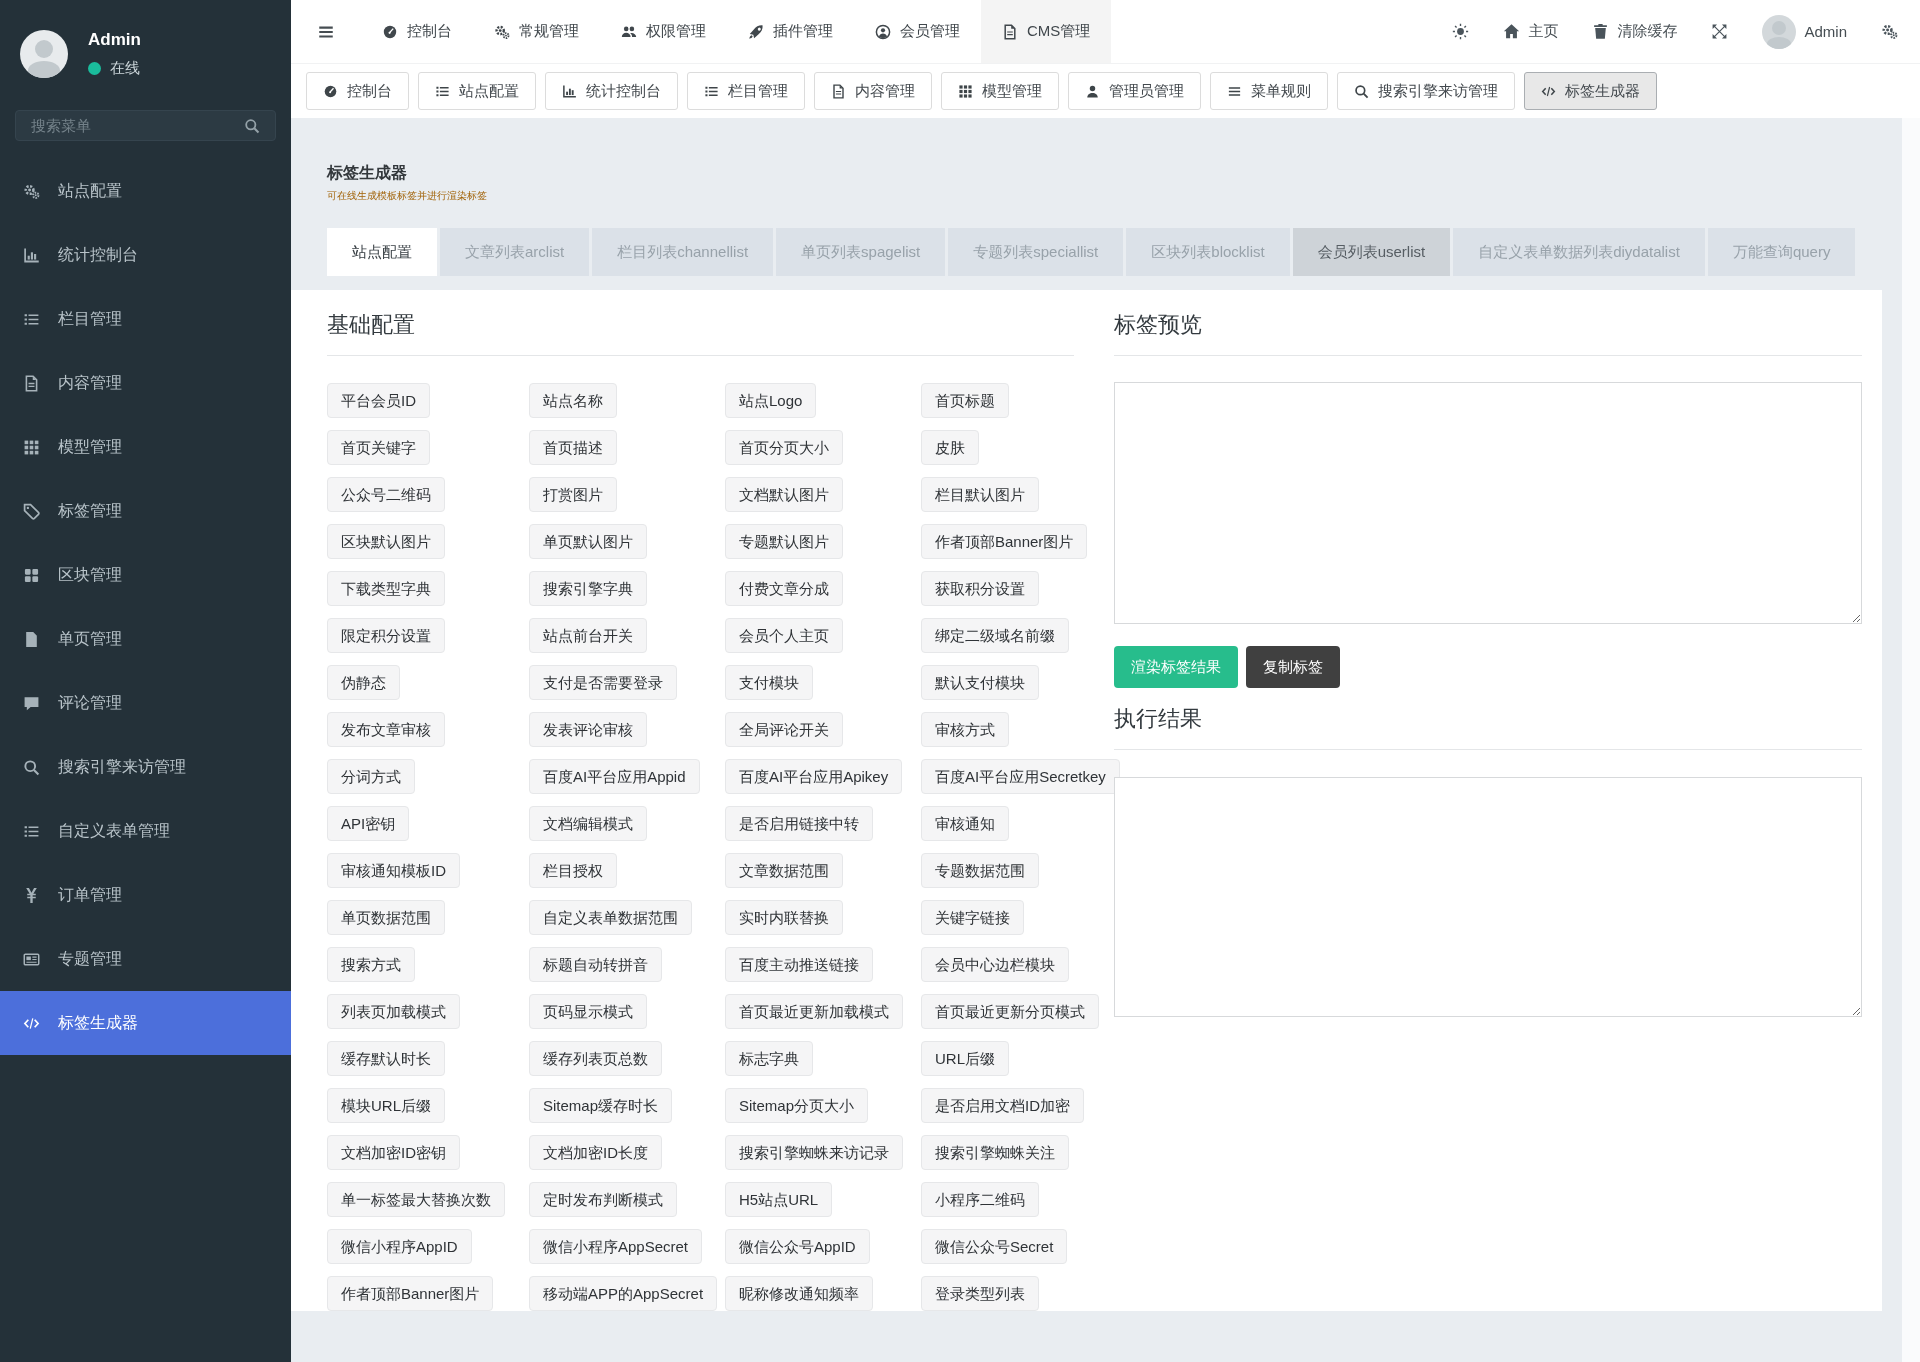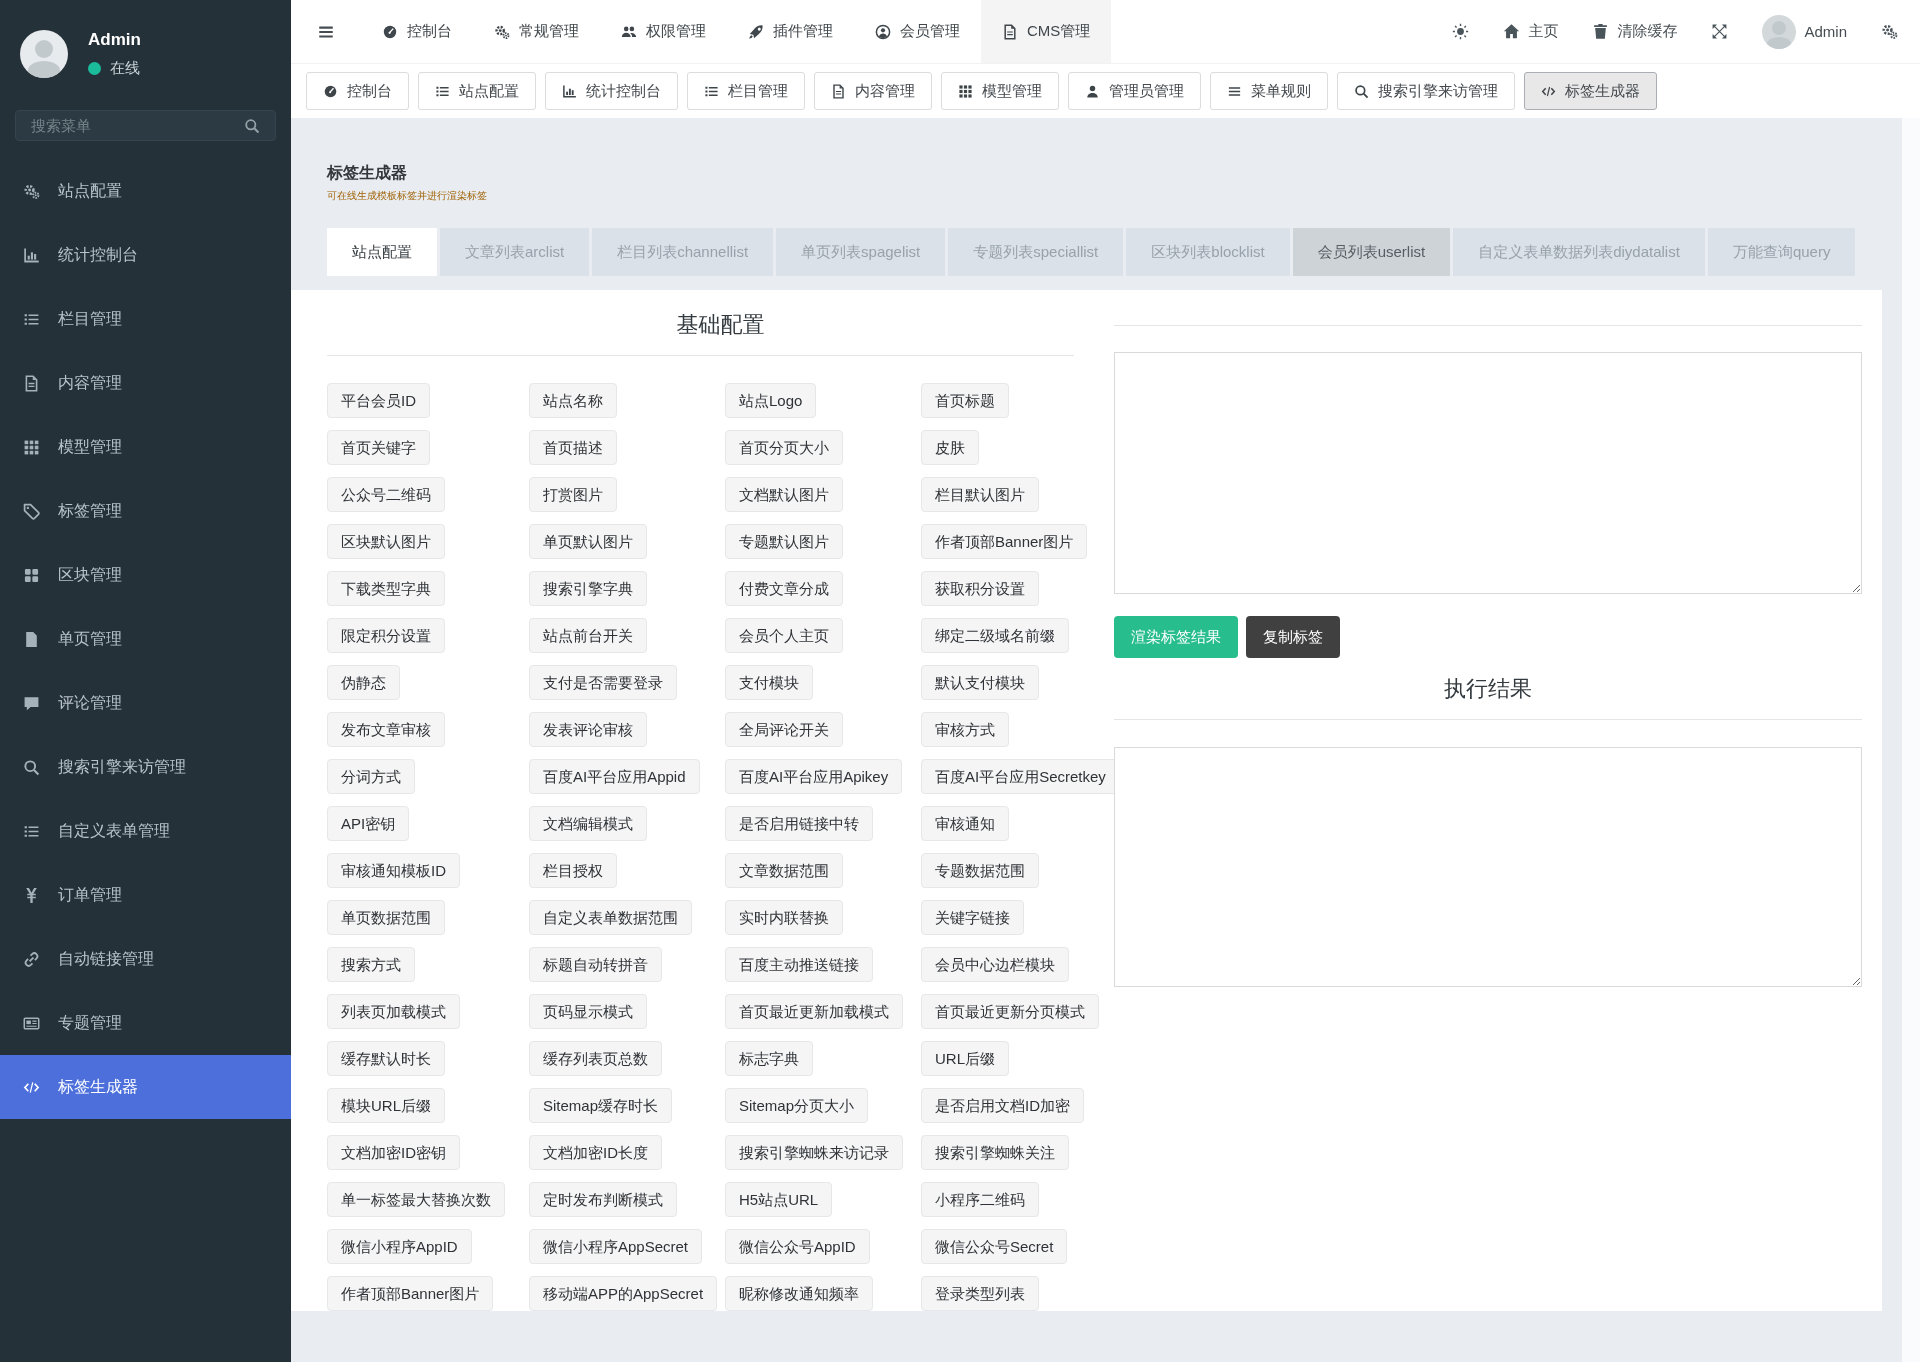--- a/index.html
+++ b/index.html
@@ -55,21 +55,21 @@
   .page-title { font-size:16px; font-weight:bold; color:#33383c; }
   .page-subtitle { margin-top:5px; font-size:10px; color:#a16207; }
   #tabs { display:flex; flex-wrap:wrap; gap:2px 3px; margin:25px 36px 0 36px; }
   .tab { height:48px; line-height:48px; padding:0 25px; font-size:15px; background:#dbe1e8; color:#98a2aa; cursor:pointer; white-space:nowrap; }
   .tab.active { background:#ffffff; color:#3a4146; }
   .tab.hover { background:#ced3d8; color:#565d63; }
 
   .panel { margin:14px 20px 0 0; background:#fff; flex:1; display:flex; padding:20px 0 0 36px; min-height:1000px; }
   .col-left { width:787px; flex:none; }
   .col-right { width:748px; flex:none; }
-  .sec-heading { font-size:22px; font-weight:400; color:#333a3f;text-align:center; }
+  .sec-heading { font-size:22px; font-weight:400; color:#333a3f; }
   .sec-divider { height:1px; background:#e4e6e8; margin-top:15px; }
   .col-left .sec-divider { width:747px; }
 
   #tag-grid { margin-top:27px; display:grid; grid-template-columns:202px 196px 196px minmax(0,auto); row-gap:12px; justify-items:start; align-items:start; }
   .tag-btn { height:35px; line-height:33px; padding:0 13px; background:#f5f5f6; border:1px solid #e6e7e9; border-radius:4px; font-size:15px; color:#2f3337; white-space:nowrap; cursor:pointer; font-family:inherit; }
 
   .preview-textarea, .result-textarea { width:100%; border:1px solid #d7d9db; background:#fff; resize:both; outline:none; font-family:inherit; font-size:14px; padding:8px; display:block; }
   .preview-textarea { height:242px; margin-top:26px; }
   .result-textarea { height:240px; margin-top:27px; }
   .btn-row { margin-top:22px; display:flex; gap:8px; }
@@ -216,30 +216,20 @@
         </span>
         <span class="mi-label">自定义表单管理</span>
       </div>
       <div class="menu-item">
         <span class="ic">
           <svg viewBox="0 0 16 16" fill="currentColor">
             <path d="M3 1h2.6L8 5.4 10.4 1H13L9.7 6.4H12v1.4H9.1v1.4H12v1.4H9.1V15H6.9v-4.4H4V9.2h2.9V7.8H4V6.4h2.3z"></path>
           </svg>
         </span>
         <span class="mi-label">订单管理</span>
-      </div>
-      <div class="menu-item">
-        <span class="ic">
-          <svg viewBox="0 0 16 16" fill="none" stroke="currentColor" stroke-width="1.7">
-            <path d="M6.2 9.8l3.6-3.6"></path>
-            <path d="M7.1 4.4l1.5-1.5a2.9 2.9 0 0 1 4.1 4.1l-1.5 1.5"></path>
-            <path d="M8.9 11.6l-1.5 1.5a2.9 2.9 0 0 1-4.1-4.1l1.5-1.5"></path>
-          </svg>
-        </span>
-        <span class="mi-label">自动链接管理</span>
       </div>
       <div class="menu-item">
         <span class="ic">
           <svg viewBox="0 0 16 16">
             <rect x="1.2" y="3" width="13.6" height="10" rx="1" fill="none" stroke="currentColor" stroke-width="1.4"></rect>
             <rect x="3.2" y="5.2" width="4.2" height="3.4" fill="currentColor"></rect>
             <path d="M8.8 5.8h4M8.8 8h4M3.2 10.6h9.6" stroke="currentColor" stroke-width="1.1"></path>
           </svg>
         </span>
         <span class="mi-label">专题管理</span>
@@ -579,20 +569,21 @@
           <button class="tag-btn">微信小程序AppSecret</button>
           <button class="tag-btn">微信公众号AppID</button>
           <button class="tag-btn">微信公众号Secret</button>
           <button class="tag-btn">作者顶部Banner图片</button>
           <button class="tag-btn">移动端APP的AppSecret</button>
           <button class="tag-btn">昵称修改通知频率</button>
           <button class="tag-btn">登录类型列表</button>
         </div>
     </div>
     <div class="col-right">
+      <h2 class="sec-heading">标签预览</h2>
       <div class="sec-divider"></div>
       <textarea class="preview-textarea" style=""></textarea>
       <div class="btn-row">
         <button class="btn" id="render-btn" style="background: rgb(39, 189, 140);">渲染标签结果</button>
         <button class="btn" id="copy-btn" style="background: #404040;">复制标签</button>
       </div>
       <h2 class="sec-heading result-heading">执行结果</h2>
       <div class="sec-divider"></div>
       <textarea class="result-textarea" style=""></textarea>
     </div>

